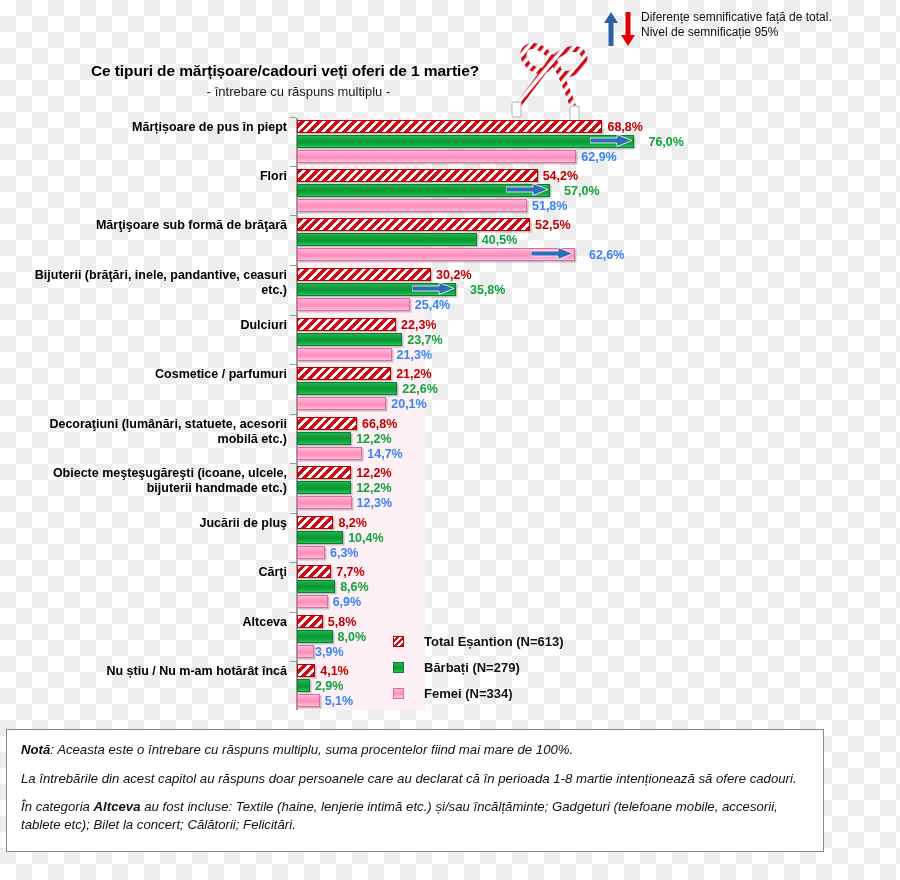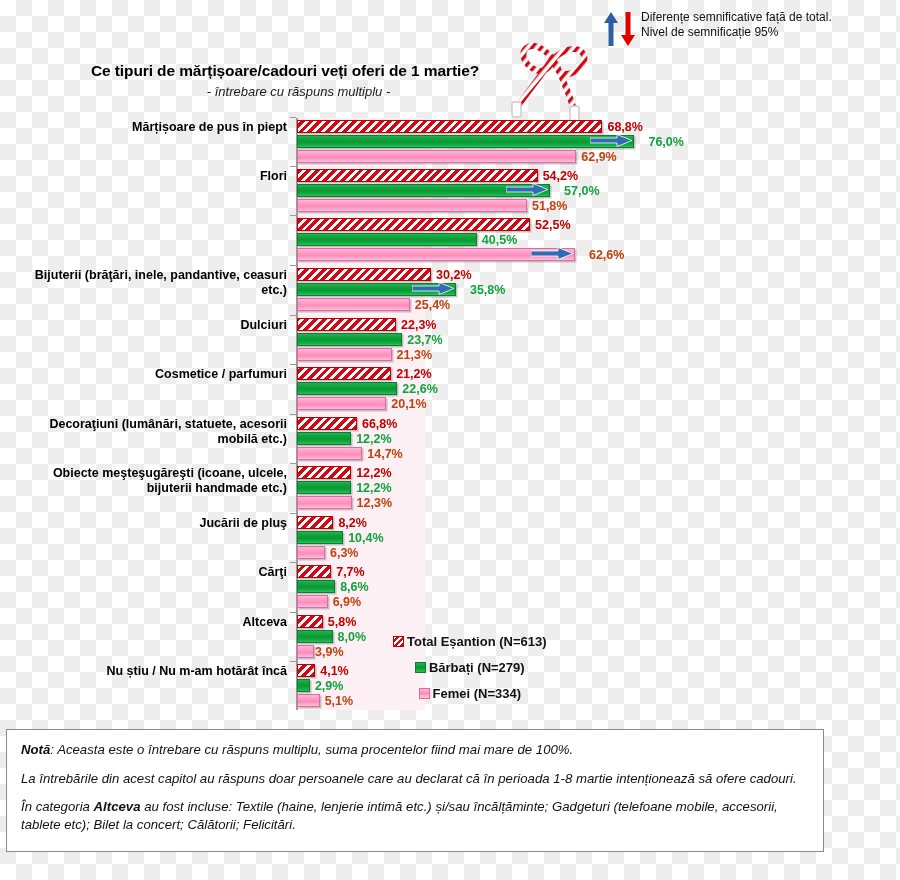--- a/index.html
+++ b/index.html
@@ -35,21 +35,21 @@
 
   #title-block {
     position: absolute; left: 0px; top: 62px; width: 570px;
     text-align: center;
   }
   #chart-title {
     font-size: 15.5px; font-weight: bold; color: #000;
     letter-spacing: -0.1px;
   }
   #chart-subtitle {
-    font-size: 13px; font-style: italic; color: #1a1a1a; margin-top: 4px; padding-left: 27px;
+    font-size: 13px; color: #1a1a1a; margin-top: 4px; padding-left: 27px;
   }
 
   
   #plot { position: absolute; left: 0; top: 118px; width: 900px; height: 600px; }
   #plot-bg {
     position: absolute; left: 297px; top: 0px; width: 128px; height: 592px;
     background: #fdf0f5;
   }
   #axis-line {
     position: absolute; left: 296px; top: 0px; width: 1.5px; height: 592px;
@@ -91,26 +91,26 @@
     border-color: #e06aa0;
     background-image: linear-gradient(to bottom,
       #ffb9d7 0%, #ff9fc8 30%, #fb8ebb 60%, #ffadd0 88%, #ffc6de 100%);
   }
   .val {
     position: absolute; top: 50%; transform: translateY(-52%);
     font-size: 12.5px; font-weight: bold; white-space: nowrap;
   }
   .val.total { color: #c00000; }
   .val.men   { color: #11a23b; }
-  .val.women { color: #c2410c; }
+  .val.women { color: #3b82f6; }
   .sig-arrow { position: absolute; top: 50%; transform: translateY(-50%); }
 
   
   #legend { position: absolute; left: 393px; top: 634px; }
-  .leg-item { display: flex; align-items: center; gap: 3px; margin-bottom: 11px; justify-content: center; }
+  .leg-item { display: flex; align-items: center; gap: 20px; margin-bottom: 11px; }
   .leg-swatch {
     width: 11px; height: 11px; box-sizing: border-box; border: 1px solid;
   }
   .leg-swatch.total {
     border-color: #c00000; background-color: #fff;
     background-image: repeating-linear-gradient(-45deg,
       #cf0a16 0 2.2px, #cf0a16 2.2px 2.4px, #ffffff 2.4px 4.4px);
   }
   .leg-swatch.men   { border-color: #0a7d36; background: linear-gradient(to bottom,#24b34e,#079a31,#2cbb55); }
   .leg-swatch.women { border-color: #e06aa0; background: linear-gradient(to bottom,#ffb9d7,#fb8ebb,#ffc6de); }
@@ -212,20 +212,21 @@
             <span class="val men" style="left: 267.08px;">57,0%</span>
           </div>
           <div class="barrow">
             <div class="bar women" style="width: 229.992px;"></div>
             <span class="val women" style="left: 234.992px;">51,8%</span>
           </div>
         </div>
       </div>
       <div class="group" style="top: 100px; height: 47px;">
         <div class="grp-tick" style="top: -3px;"></div>
+        <div class="cat-label">Mărţişoare sub formă de brăţară</div>
         <div class="bars">
           <div class="barrow">
             <div class="bar total" style="width: 233.1px;"></div>
             <span class="val total" style="left: 238.1px;">52,5%</span>
           </div>
           <div class="barrow">
             <div class="bar men" style="width: 179.82px;"></div>
             <span class="val men" style="left: 184.82px;">40,5%</span>
           </div>
           <div class="barrow">

